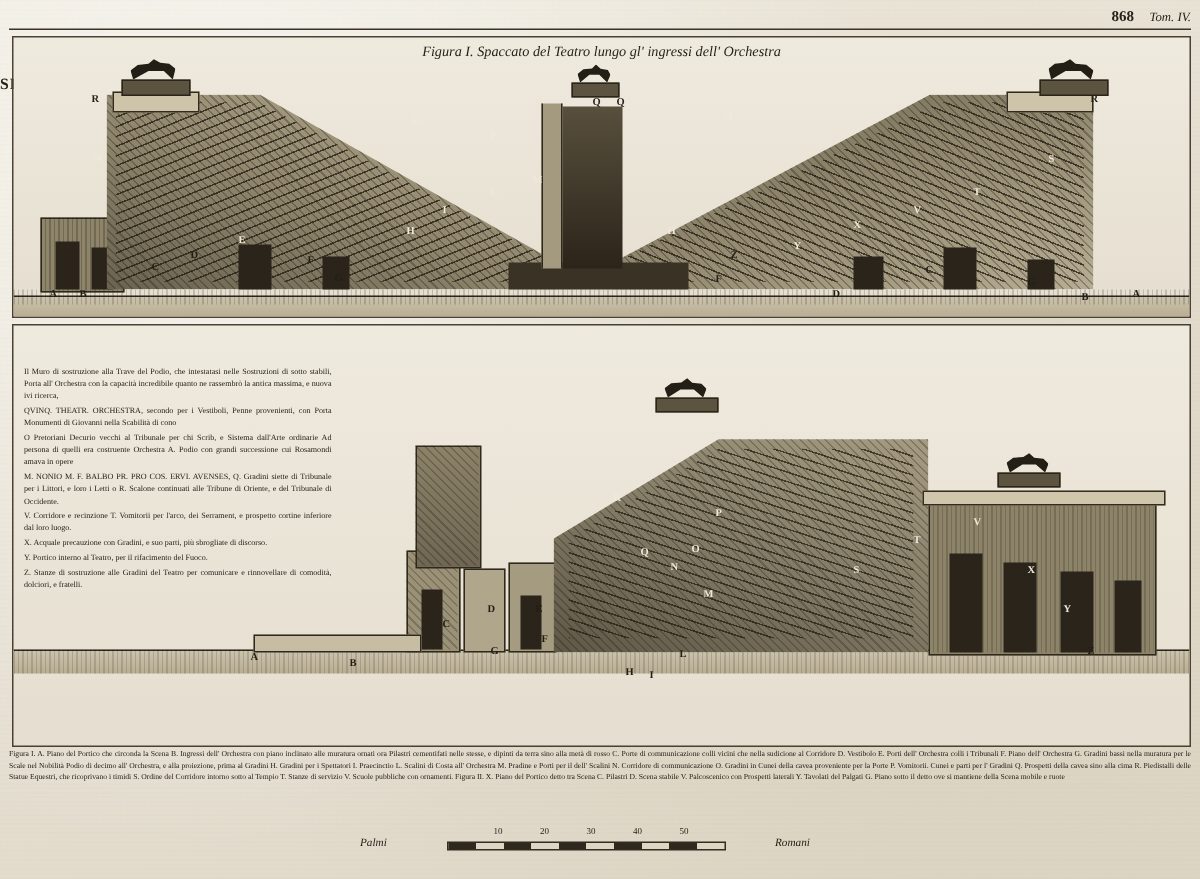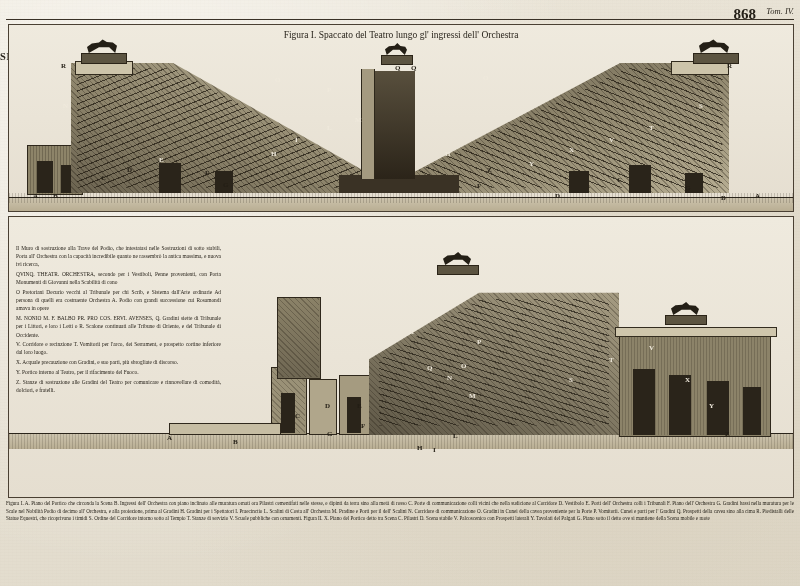--- a/index.html
+++ b/index.html
@@ -44,21 +44,21 @@
     letter-spacing: .6px;
     font-variant: small-caps;
     font-weight: bold;
     white-space: nowrap;
     margin-top: 45px;
   }
   .plate-no {
     position: absolute;
     top: 6px;
     right: 44px;
-    font-size: 15px;
+    font-size: 10px;
     font-weight: bold;
   }
   .tomo-no {
     position: absolute;
     top: 6px;
     right: 6px;
     font-size: 8.5px;
     font-style: italic;
   }
   .rule-top {
@@ -74,20 +74,21 @@
     border: 1px solid #4a4033;
     background: linear-gradient(180deg,#efeade 0%, #e5ded0 100%);
     overflow: hidden;
   }
   .fig1 { left: 8px; top: 24px; width: 784px; height: 186px; }
   .fig2 { left: 8px; top: 216px; width: 784px; height: 280px; }
 
   .fig-caption {
     position: absolute;
     font-size: 9.5px;
+    font-style: italic;
     white-space: nowrap;
   }
   #fig1-caption { top: 5px; left: 50%; transform: translateX(-50%); }
   #fig2-caption { top: 24px; left: 54%; transform: translateX(-50%); }
 
   
   .ground {
     position: absolute;
     left: 0; right: 0; bottom: 0;
     background: linear-gradient(180deg,#cdc4ae 0%, #b9ae93 100%);
@@ -349,17 +350,29 @@
       <p>Il Muro di sostruzione alla Trave del Podio, che intestatasi nelle Sostruzioni di sotto stabili, Porta all' Orchestra con la capacità incredibile quanto ne rassembrò la antica massima, e nuova ivi ricerca,</p>
       <p>QVINQ. THEATR. ORCHESTRA, secondo per i Vestiboli, Penne provenienti, con Porta Monumenti di Giovanni nella Scabilità di cono</p>
       <p>O Pretoriani Decurio vecchi al Tribunale per chi Scrib, e Sistema dall'Arte ordinarie Ad persona di quelli era costruente Orchestra A. Podio con grandi successione cui Rosamondi amava in opere</p>
       <p>M. NONIO M. F. BALBO PR. PRO COS. ERVI. AVENSES, Q. Gradini siette di Tribunale per i Littori, e loro i Letti o R. Scalone continuati alle Tribune di Oriente, e del Tribunale di Occidente.</p>
       <p>V. Corridore e recinzione T. Vomitorii per l'arco, dei Serrament, e prospetto cortine inferiore dal loro luogo.</p>
       <p>X. Acquale precauzione con Gradini, e suo parti, più sbrogliate di discorso.</p>
       <p>Y. Portico interno al Teatro, per il rifacimento del Fuoco.</p>
       <p>Z. Stanze di sostruzione alle Gradini del Teatro per comunicare e rinnovellare di comodità, dolciori, e fratelli.</p>
     </div>
 
+  <div class="scalebar">
+    <div class="lab-l">Palmi</div>
+    <div class="bar"></div>
+    <div class="ticks" id="scale-ticks">
+        <span style="left: 16.6667%;">10</span>
+        <span style="left: 33.3333%;">20</span>
+        <span style="left: 50%;">30</span>
+        <span style="left: 66.6667%;">40</span>
+        <span style="left: 83.3333%;">50</span>
+      </div>
+    <div class="lab-r">Romani</div>
+  </div>
 
   <div class="legend">
     <p>Figura I. A. Piano del Portico che circonda la Scena  B. Ingressi dell' Orchestra con piano inclinato alle muratura ornati ora Pilastri cementifati nelle stesse, e dipinti da terra sino alla metà di rosso  C. Porte di communicazione colli vicini che nella sudicione al Corridore  D. Vestibolo  E. Porti dell' Orchestra colli i Tribunali  F. Piano dell' Orchestra  G. Gradini bassi nella muratura per le Scale nel Nobilità Podio di decimo all' Orchestra, e alla proiezione, prima al Gradini  H. Gradini per i Spettatori  I. Praecinctio  L. Scalini di Costa all' Orchestra  M. Pradine e Porti per il dell' Scalini  N. Corridore di communicazione  O. Gradini in Cunei della cavea proveniente per la Porte  P. Vomitorii. Cunei e parti per l' Gradini  Q. Prospetti della cavea sino alla cima  R. Piedistalli delle Statue Equestri, che ricoprivano i timidi  S. Ordine del Corridore intorno sotto al Tempio  T. Stanze di servizio  V. Scuole pubbliche con ornamenti.  Figura II. X. Piano del Portico detto tra Scena  C. Pilastri  D. Scena stabile  V. Palcoscenico con Prospetti laterali  Y. Tavolati del Palgati  G. Piano sotto il detto ove si mantiene della Scena mobile e ruote</p>
   </div>
 </div>
 
 </body></html>

